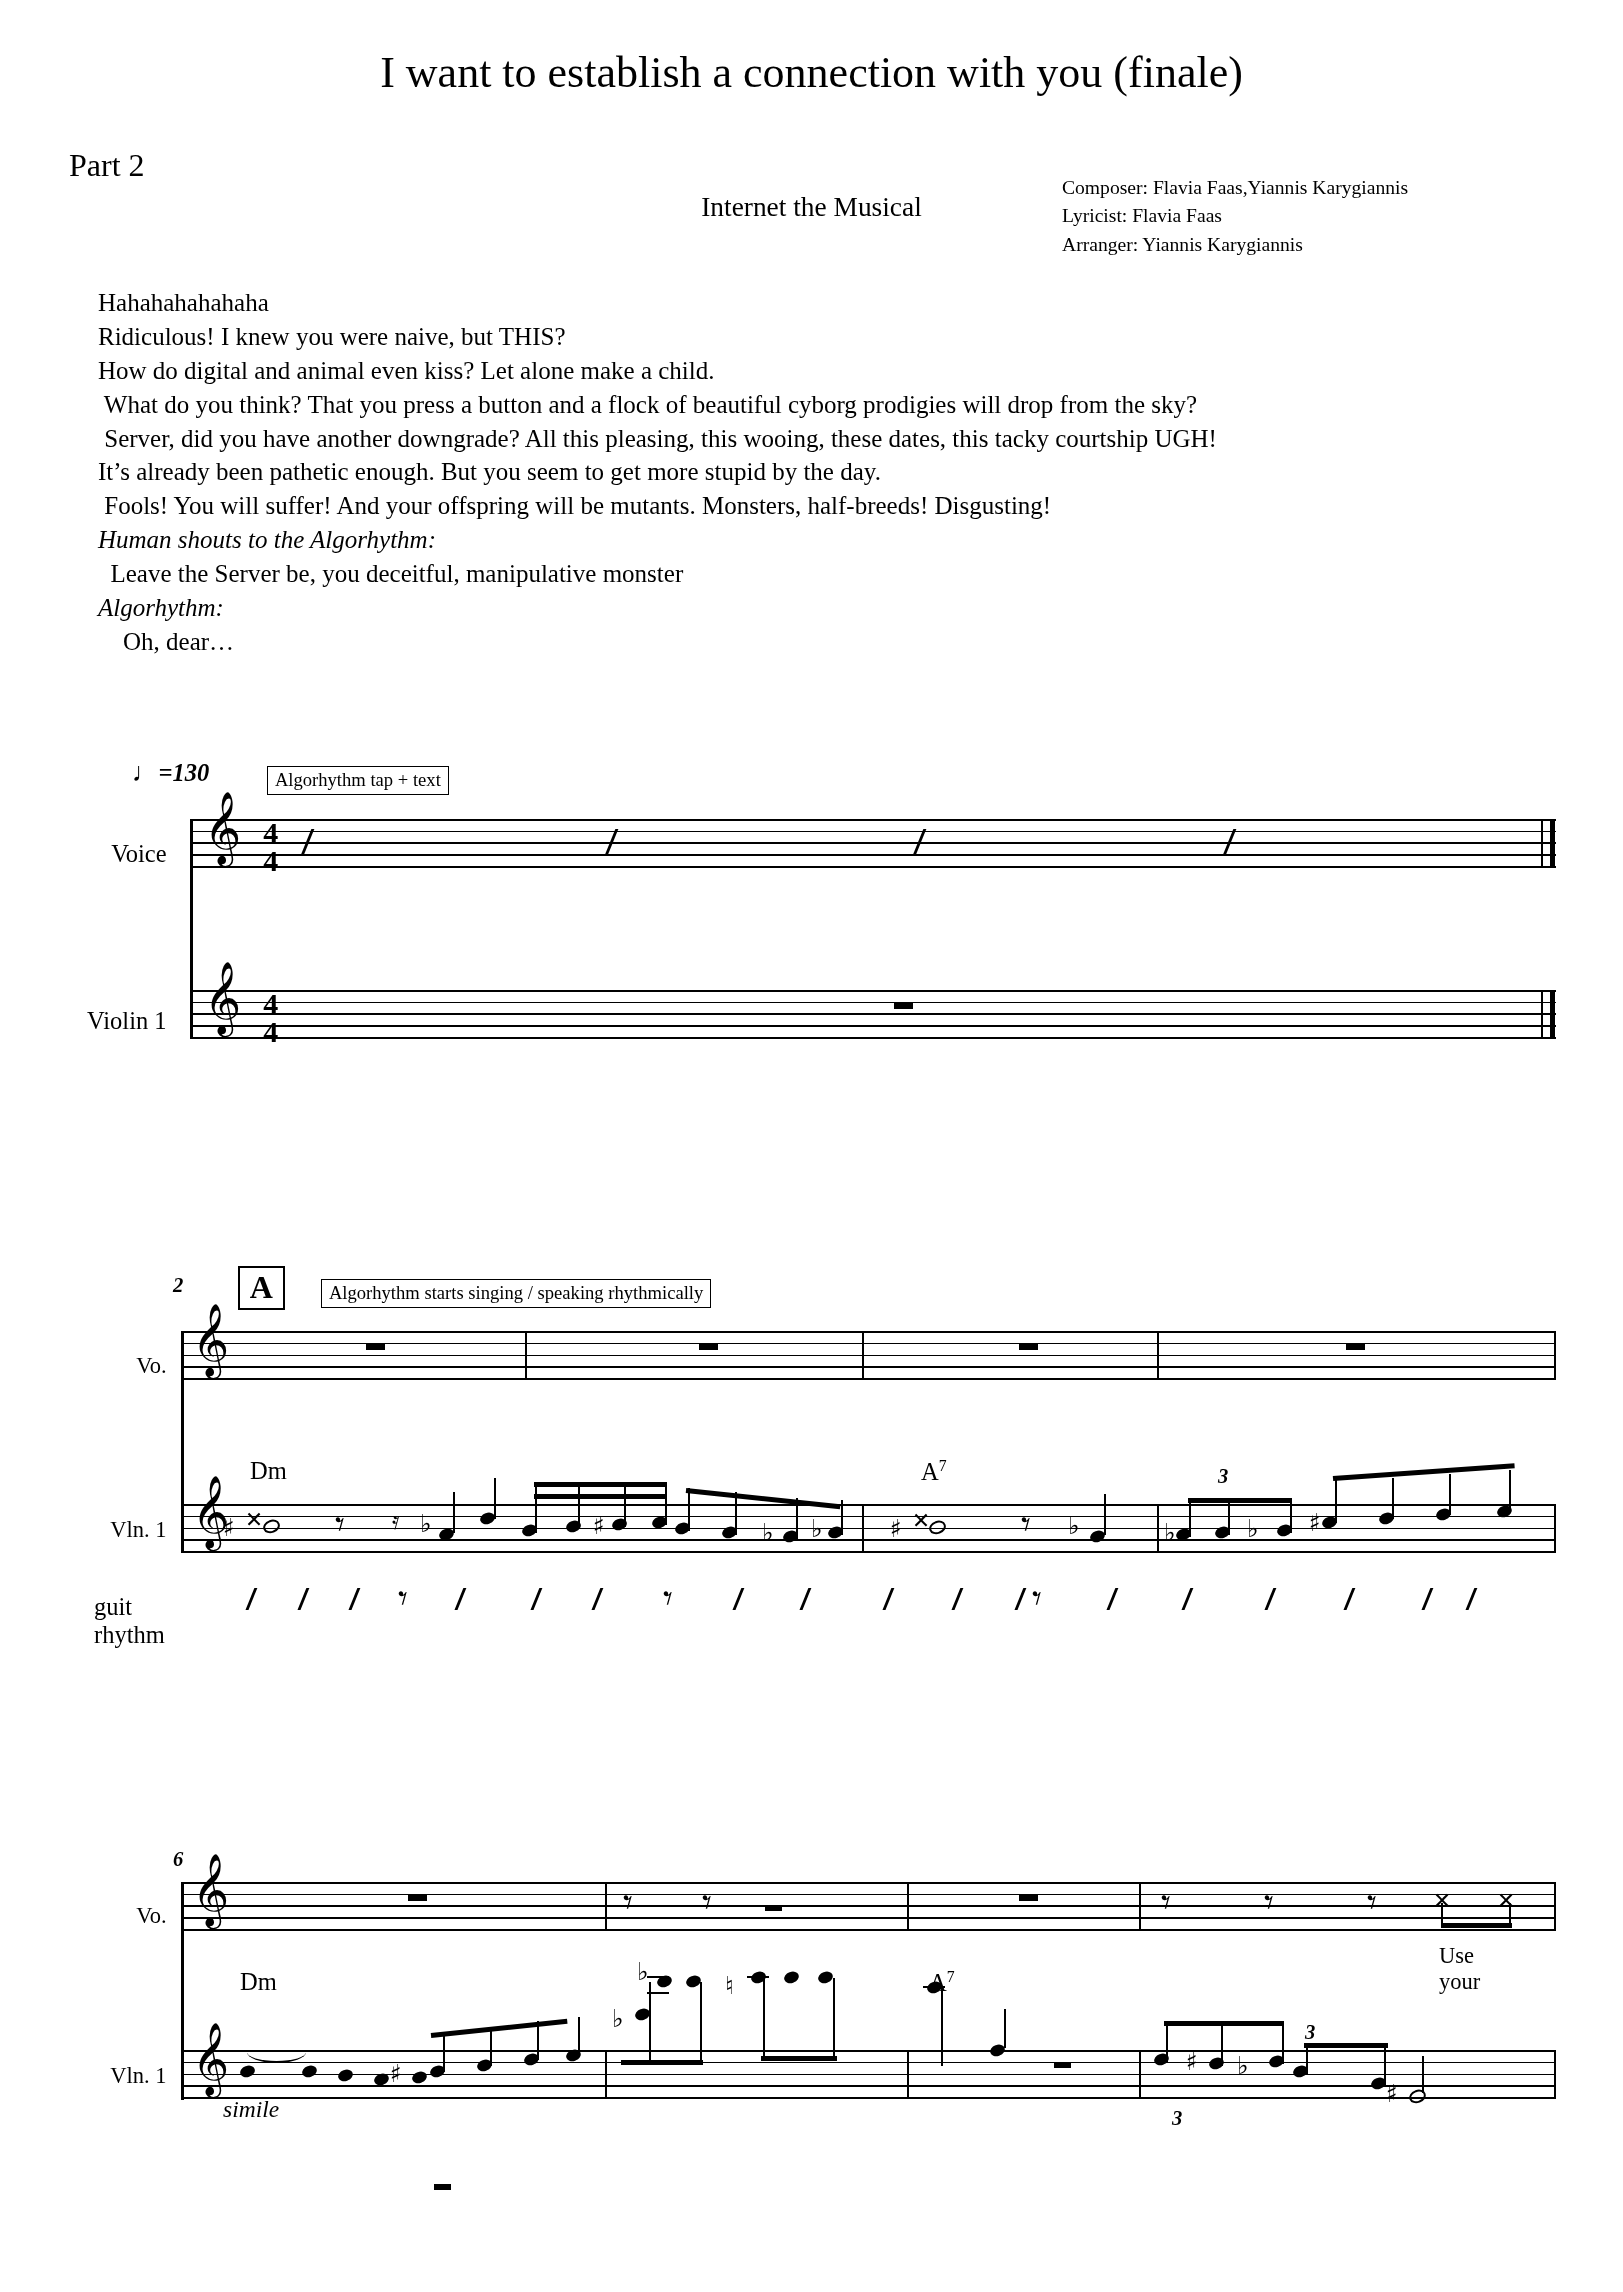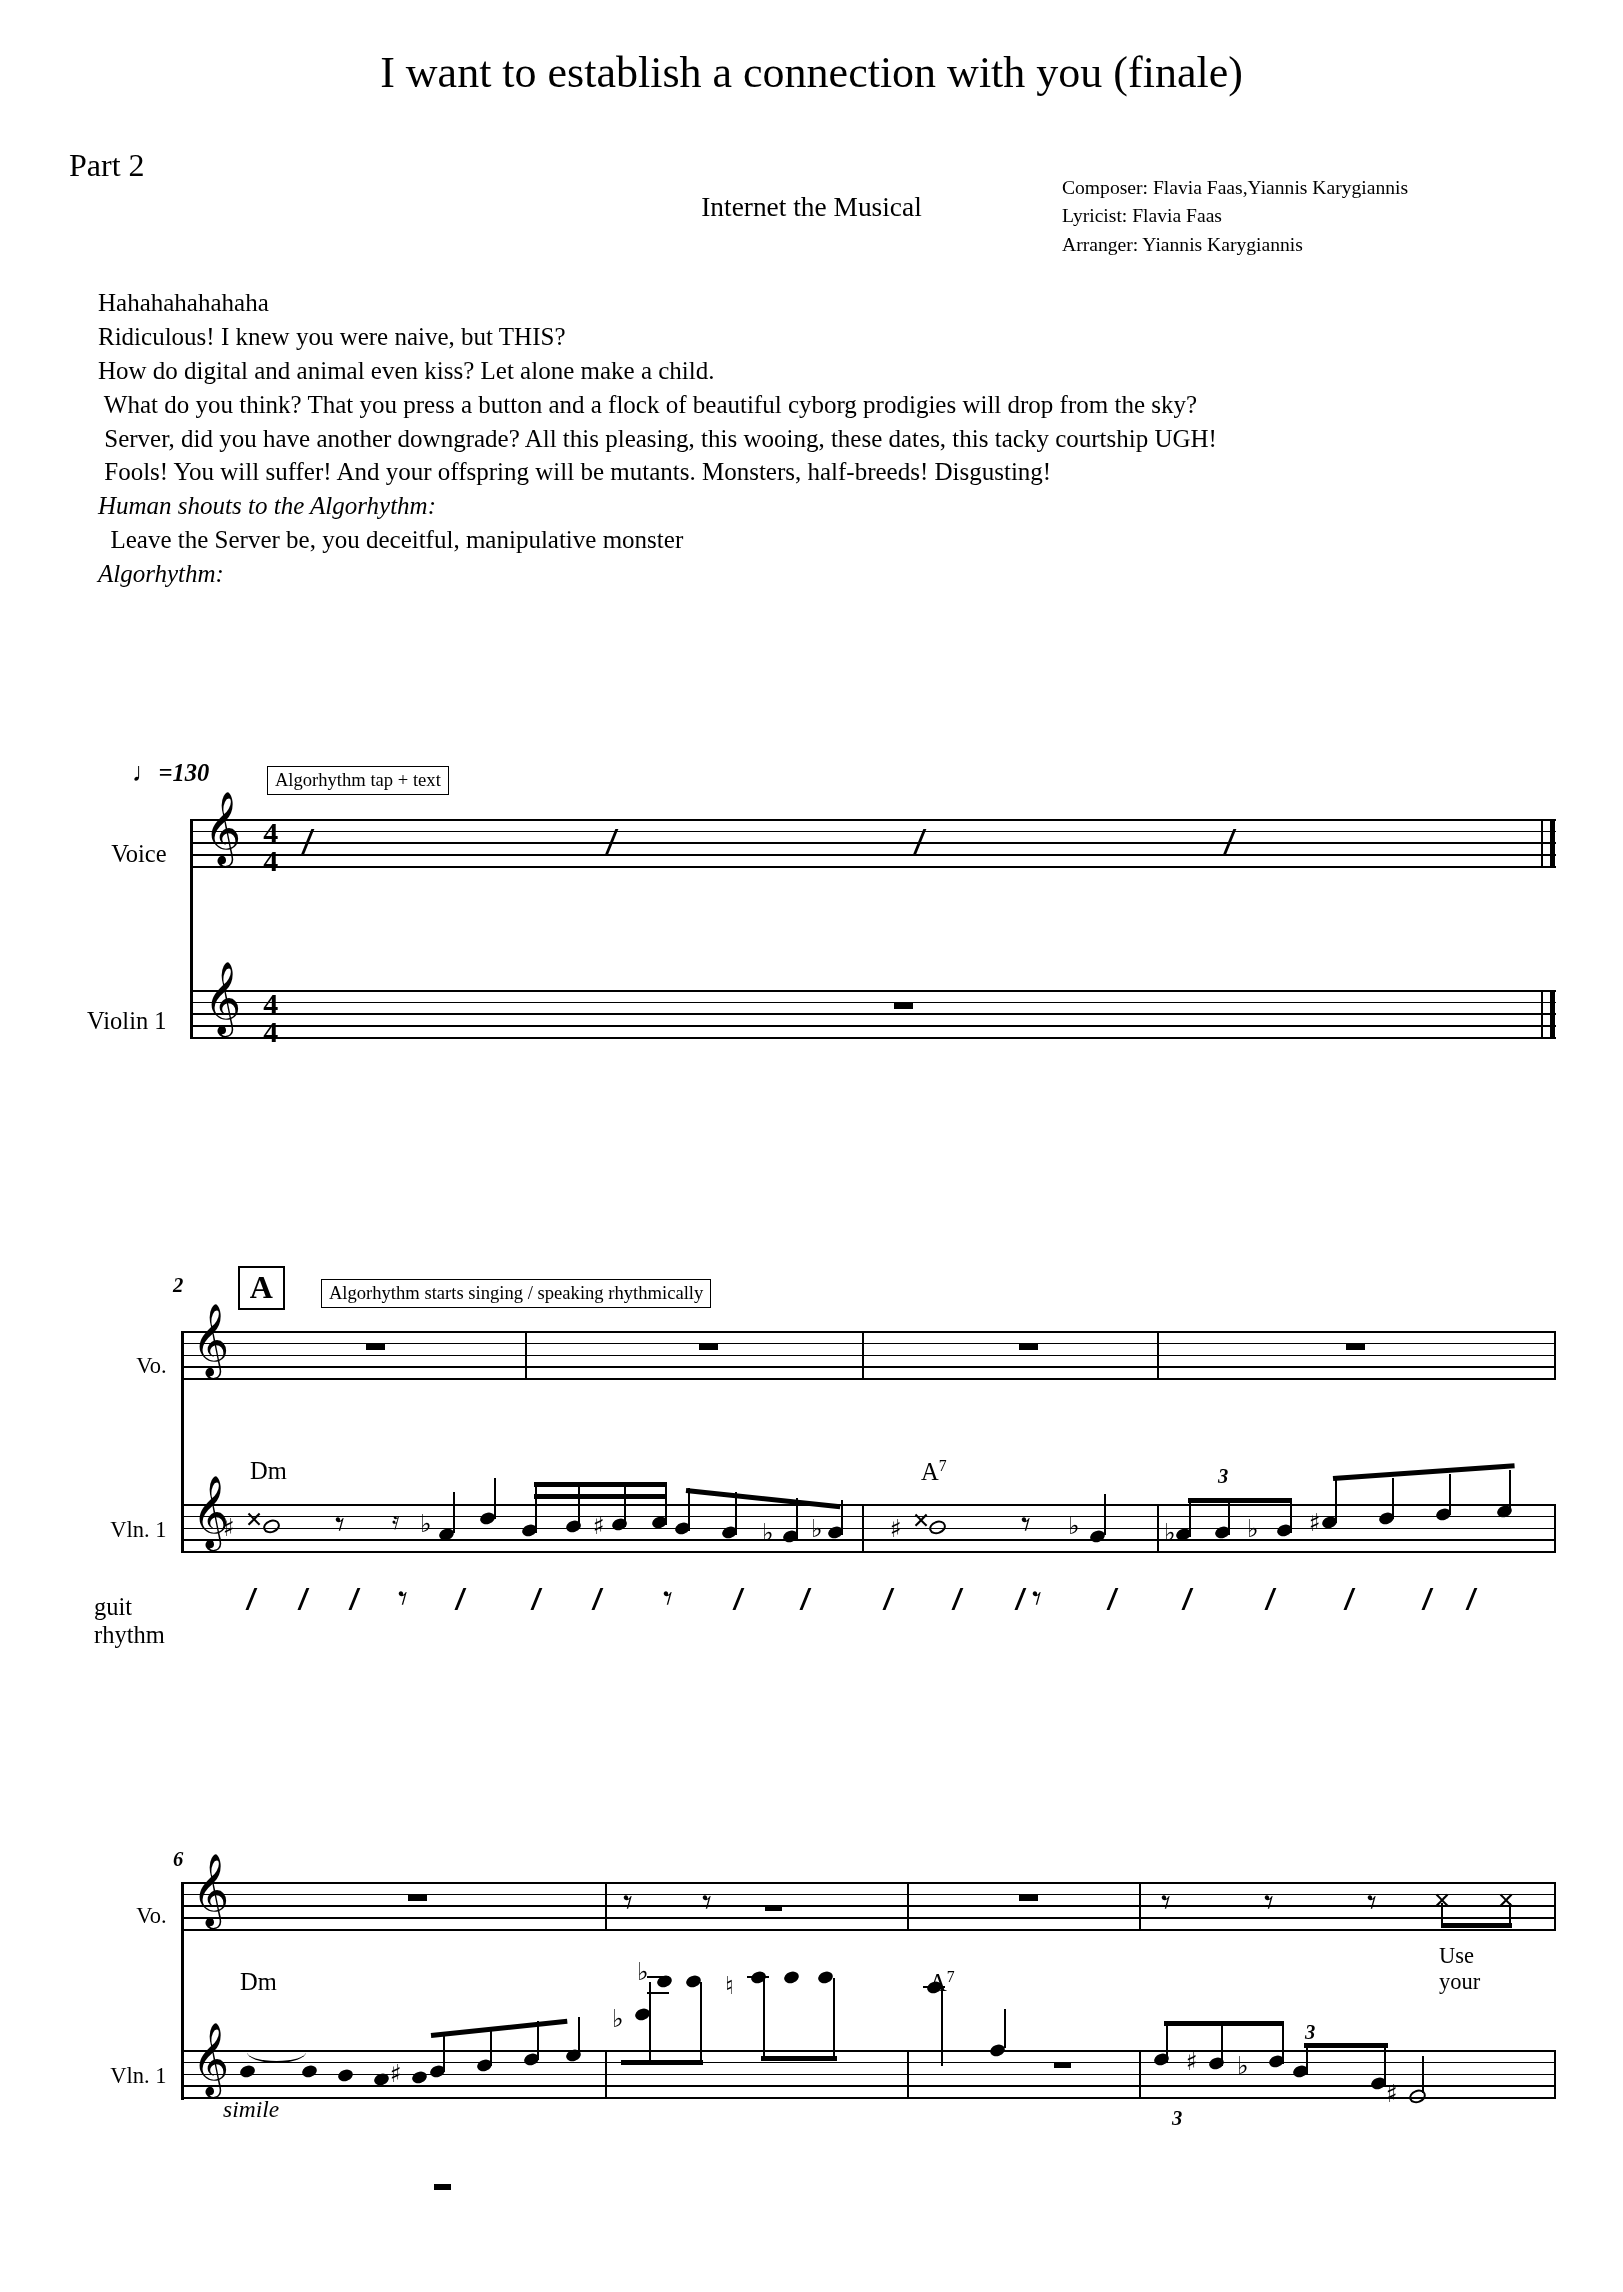--- a/index.html
+++ b/index.html
@@ -255,24 +255,26 @@
     <div>Lyricist: Flavia Faas</div>
     <div>Arranger: Yiannis Karygiannis</div>
   </div>
 
   <div class="lyrics">
     <div>Hahahahahahaha</div>
     <div>Ridiculous! I knew you were naive, but THIS?</div>
     <div>How do digital and animal even kiss? Let alone make a child.</div>
     <div> What do you think? That you press a button and a flock of beautiful cyborg prodigies will drop from the sky?</div>
     <div> Server, did you have another downgrade? All this pleasing, this wooing, these dates, this tacky courtship UGH!</div>
+    <div>It’s already been pathetic enough. But you seem to get more stupid by the day.</div>
     <div> Fools! You will suffer! And your offspring will be mutants. Monsters, half-breeds! Disgusting!</div>
     <div class="ital">Human shouts to the Algorhythm:</div>
     <div>  Leave the Server be, you deceitful, manipulative monster</div>
     <div class="ital">Algorhythm:</div>
+    <div>    Oh, dear…</div>
   </div>
 
   <div class="system" style="left:0; top:0;">
 
     <div class="tempo" style="left:132px; top:757px;">
       <span class="note-gl">♩</span><span>=130</span>
     </div>
 
     <div class="textbox" style="left:267px; top:766px;">Algorhythm tap + text</div>
 

